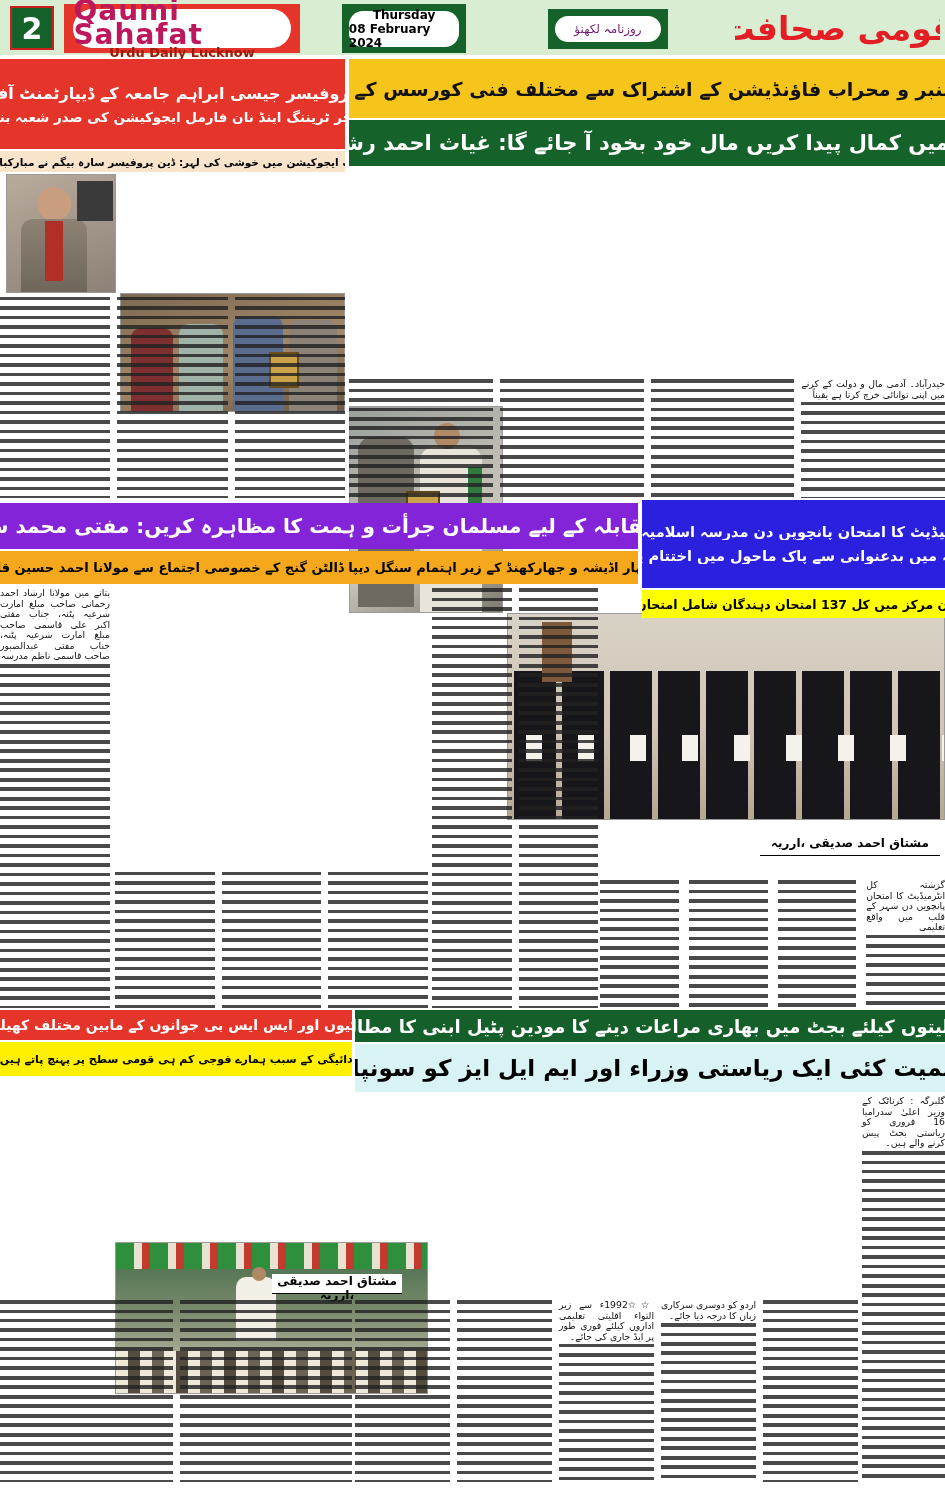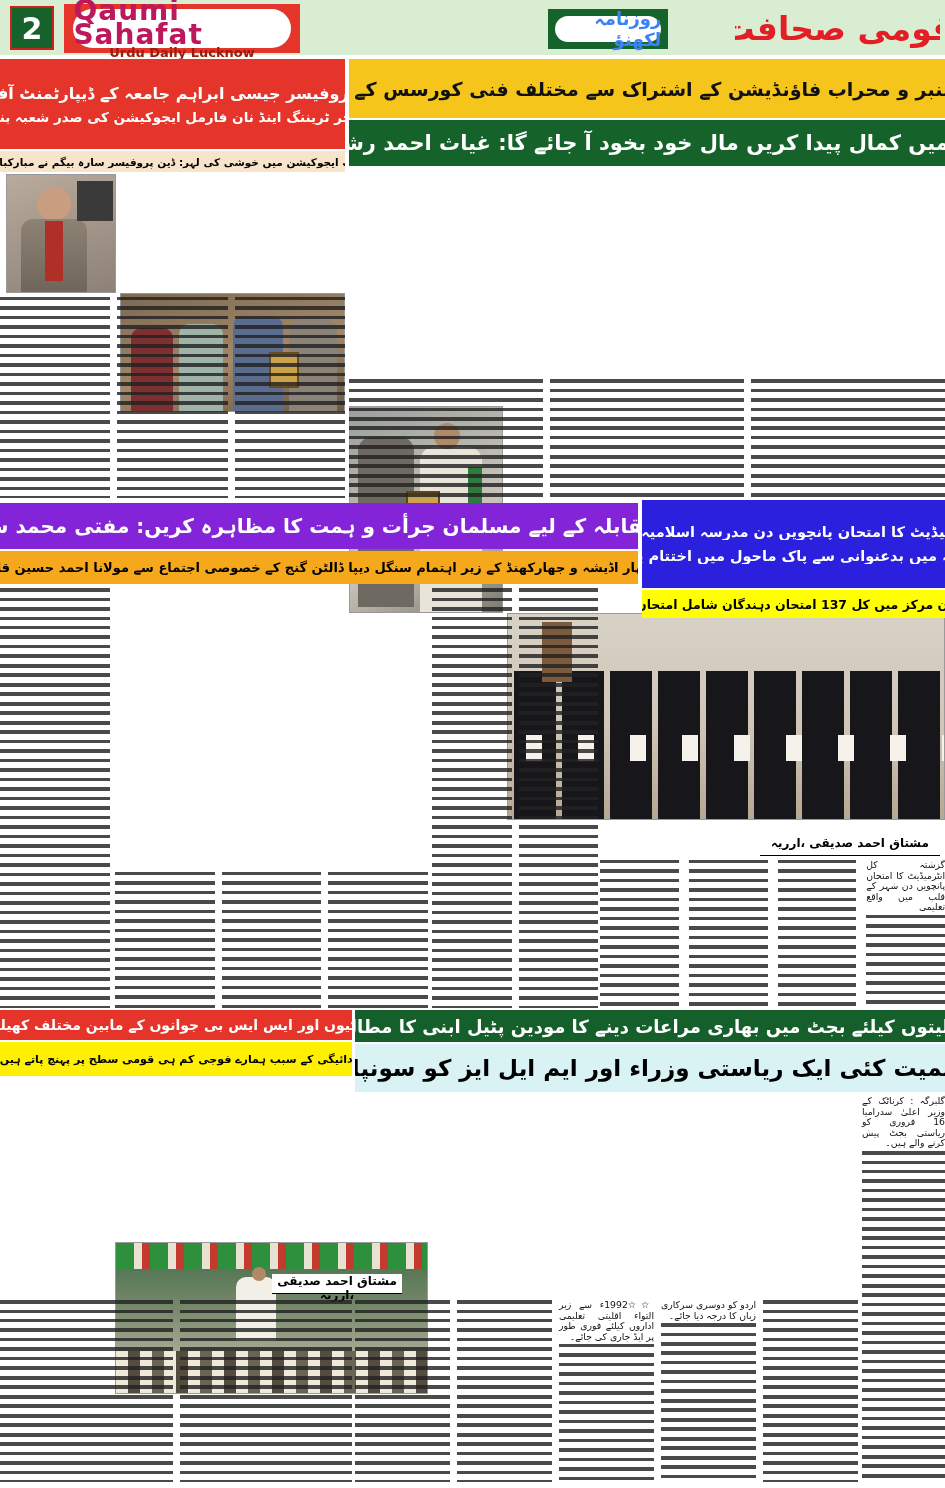--- a/index.html
+++ b/index.html
@@ -37,24 +37,30 @@
     <span style="color:#fff;font-weight:bold;font-size:30px;">2</span>
   </div>
 
   <div class="abs" style="left:64px;top:4px;width:236px;height:49px;background:#e5342a;display:flex;align-items:center;justify-content:center;">
     <div class="wpill">
       <span style="font-weight:bold;font-size:28px;letter-spacing:1px;color:#be185d;line-height:24px;">Qaumi Sahafat</span>
       <span style="font-weight:bold;font-size:13px;color:#9a1b10;line-height:12px;">Urdu Daily Lucknow</span>
     </div>
   </div>
 
+  <div class="abs greenbox" style="left:342px;top:4px;width:124px;height:49px;border-color:#15632a;">
+    <div class="wpill" style="border-radius:14px;">
+      <span style="font-weight:bold;font-size:12px;color:#000;line-height:14px;">Thursday</span>
+      <span style="font-weight:bold;font-size:12px;color:#000;line-height:14px;">08 February 2024</span>
+    </div>
+  </div>
 
   <div class="abs greenbox" style="left:548px;top:9px;width:120px;height:40px;border-color:#15632a;">
     <div class="wpill" style="border-radius:18px;height:72%;">
-      <span dir="rtl" style="font-weight:bold;font-size:18px;color:#3b82f6;">روزنامہ لکھنؤ</span>
+      <span dir="rtl" style="font-weight:normal;font-size:12px;color:#701a75;">روزنامہ لکھنؤ</span>
     </div>
   </div>
 
   <div class="abs band" style="left:735px;top:2px;width:205px;height:53px;color:#e31e24;font-weight:bold;font-size:33px;">قومی صحافت</div>
 
   <div class="abs" style="left:0;top:59px;width:345px;height:90px;background:#e5342a;display:flex;flex-direction:column;align-items:center;justify-content:center;gap:6px;">
     <div class="band" style="color:#fff;font-weight:bold;font-size:16px;width:100%;">پروفیسر جیسی ابراہم جامعہ کے ڈیپارٹمنٹ آف</div>
     <div class="band" style="color:#fff;font-weight:bold;font-size:13.5px;width:100%;">ٹیچر ٹریننگ اینڈ نان فارمل ایجوکیشن کی صدر شعبہ بنیں</div>
   </div>
 
@@ -99,40 +105,45 @@
   <div class="abs photo" style="left:507px;top:168px;width:438px;height:207px;background:linear-gradient(#d8d2c6,#cfc6b6 55%,#b4a894);">
     <div class="fig" style="left:0;bottom:0;width:100%;height:72%;
          background:repeating-linear-gradient(90deg,transparent 0 6px,#17161a 6px 48px);"></div>
     <div class="fig" style="left:0;bottom:58px;width:100%;height:26px;
          background:repeating-linear-gradient(90deg,transparent 0 18px,#f4f2ea 18px 34px,transparent 34px 52px);"></div>
     <div class="fig" style="left:34px;top:8px;width:30px;height:60px;background:#7d5a3c;"></div>
   </div>
 
   <div class="abs cols" style="left:349px;top:379px;width:596px;height:119px;">
     <div class="col">
+      <div class="lead">حیدرآباد۔ آدمی مال و دولت کے کرنے میں اپنی توانائی خرچ کرتا ہے یقیناً</div>
+      <div class="fill"></div>
+    </div>
+    <div class="col">
         <div class="fill"></div>
       </div>
     <div class="col">
         <div class="fill"></div>
       </div>
     <div class="col">
         <div class="fill"></div>
       </div>
   </div>
 
   <div class="abs band" style="left:0;top:503px;width:638px;height:46px;background:#8324d8;color:#fff;font-weight:bold;font-size:20px;">حالات سے مقابلہ کے لیے مسلمان جرأت و ہمت کا مظاہرہ کریں: مفتی محمد سہراب ندوی</div>
   <div class="abs band" style="left:0;top:551px;width:638px;height:33px;background:#f6a81c;color:#000;font-weight:bold;font-size:13px;">امارت شرعیہ بہار اڈیشہ و جھارکھنڈ کے زیر اہتمام سنگل دیپا ڈالٹن گنج کے خصوصی اجتماع سے مولانا احمد حسین قاسمی کا خطاب</div>
 
   <div class="abs" style="left:642px;top:500px;width:303px;height:88px;background:#2b20dd;display:flex;flex-direction:column;align-items:center;justify-content:center;gap:8px;">
     <div class="band" style="color:#fff;font-weight:bold;font-size:14.5px;width:100%;">انٹرمیڈیٹ کا امتحان پانچویں دن مدرسہ اسلامیہ یتیم</div>
     <div class="band" style="color:#fff;font-weight:bold;font-size:14.5px;width:100%;">خانہ میں بدعنوانی سے پاک ماحول میں اختتام پذیر</div>
   </div>
   <div class="abs band" style="left:642px;top:590px;width:303px;height:28px;background:#ffff00;color:#000;font-weight:bold;font-size:12.5px;">امتحان مرکز میں کل 137 امتحان دہندگان شامل امتحان ہیں</div>
 
   <div class="abs" style="left:0;top:588px;width:110px;height:420px;display:flex;flex-direction:column;">
+    <div class="lead">بتانے میں مولانا ارشاد احمد رحمانی صاحب مبلغ امارت شرعیہ پٹنہ، جناب مفتی اکبر علی قاسمی صاحب مبلغ امارت شرعیہ پٹنہ، جناب مفتی عبدالصبور صاحب قاسمی ناظم مدرسہ</div>
     <div class="fill"></div>
   </div>
 
   <div class="abs photo" style="left:115px;top:590px;width:313px;height:152px;background:linear-gradient(#3f6b46,#7a8a6d 45%,#cfc8b8);">
     <div class="fig" style="left:0;top:0;width:100%;height:26px;background:repeating-linear-gradient(90deg,#2e8f3c 0 18px,#e8e2d2 18px 26px,#c23b2e 26px 34px);"></div>
     <div class="fig" style="left:120px;top:34px;width:40px;height:64px;border-radius:10px 10px 0 0;background:#f2efe6;"></div>
     <div class="fig" style="left:136px;top:24px;width:14px;height:14px;border-radius:50%;background:#b08a66;"></div>
     <div class="fig" style="left:0;bottom:0;width:100%;height:42px;background:repeating-linear-gradient(90deg,#efe9da 0 12px,#544c3e 12px 24px,#efe9da 24px 36px,#6b6354 36px 48px);"></div>
   </div>
 
@@ -151,21 +162,21 @@
   <div class="abs cols" style="left:432px;top:588px;width:166px;height:420px;">
     <div class="col">
       <div class="fill"></div>
     </div>
     <div class="col">
         <div class="fill"></div>
       </div>
   </div>
 
   <div class="abs byline" style="left:760px;top:836px;width:180px;height:20px;">مشتاق احمد صدیقی ،ارریہ</div>
-  <div class="abs cols" style="left:600px;top:860px;width:345px;height:148px;gap:10px;">
+  <div class="abs cols" style="left:600px;top:880px;width:345px;height:148px;gap:10px;">
     <div class="col">
       <div class="lead">گزشتہ کل انٹرمیڈیٹ کا امتحان پانچویں دن شہر کے قلب میں واقع تعلیمی</div>
       <div class="fill"></div>
     </div>
     <div class="col">
         <div class="fill"></div>
       </div>
     <div class="col">
         <div class="fill"></div>
       </div>

